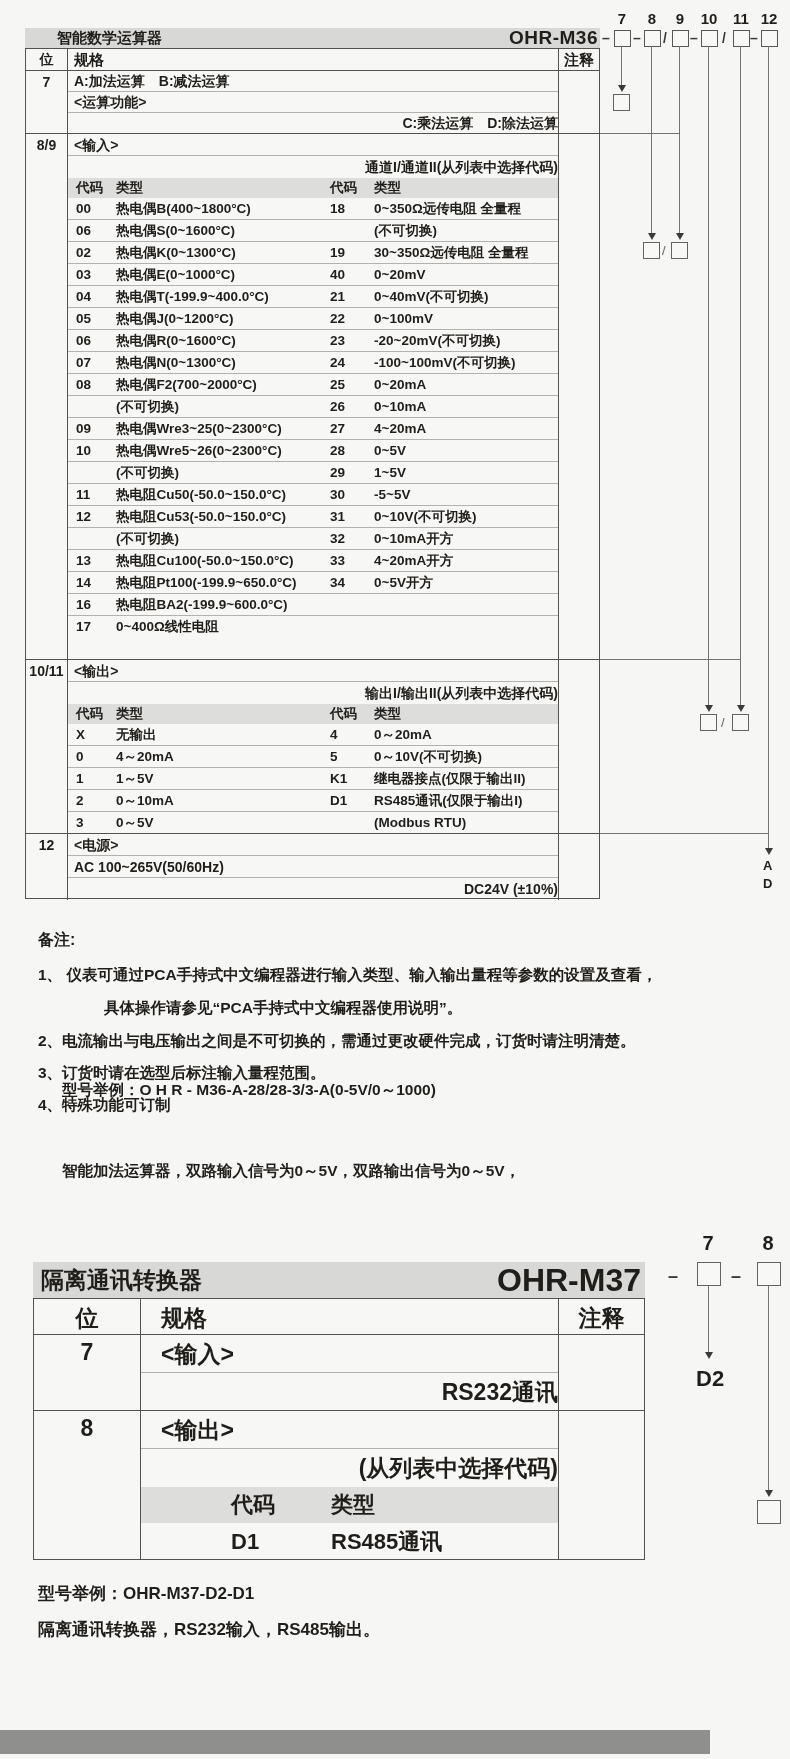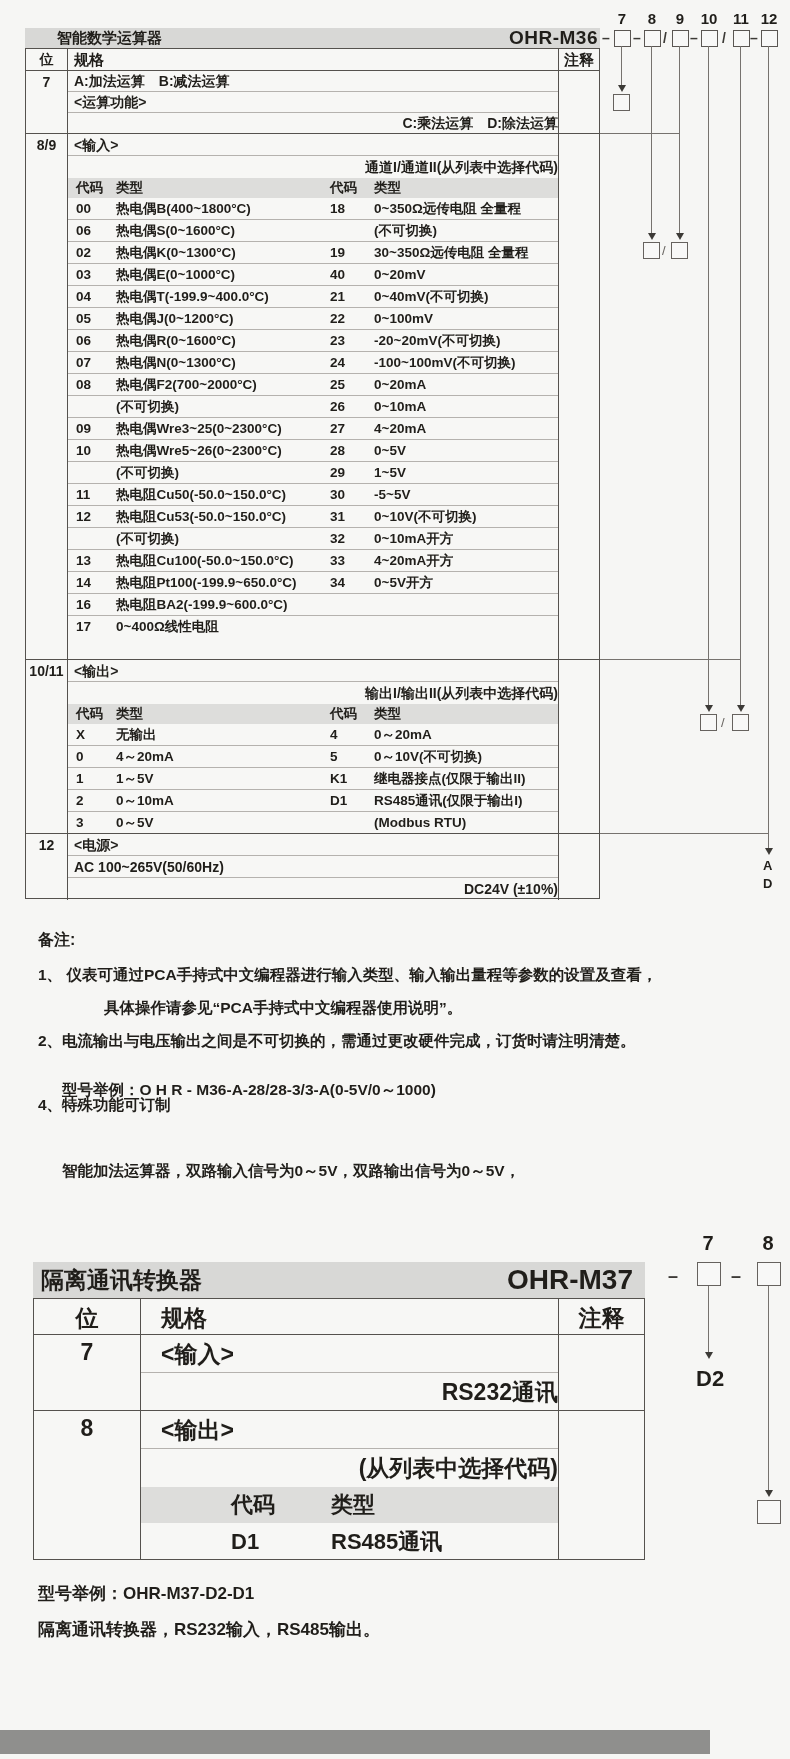--- a/index.html
+++ b/index.html
@@ -44,21 +44,21 @@
         box-sizing:border-box;font-size:13.5px;font-weight:bold;white-space:nowrap;}
   .code-rows .crow:last-child{border-bottom:none;}
   .cc{position:absolute;top:0;}
   .cc.p1{left:8px;}  .cc.p2{left:48px;}  .cc.p3{left:262px;} .cc.p4{left:306px;}
   
   .note-line{position:absolute;font-size:15.5px;font-weight:bold;white-space:nowrap;}
   
   .digit-lg{position:absolute;width:28px;text-align:center;font-size:20px;font-weight:bold;}
   .sep-lg{position:absolute;font-size:18px;font-weight:bold;color:#3c3a36;}
   .titlebar-lg .tl{font-size:23px;font-weight:bold;padding-left:8px;}
-  .model-lg{font-size:28px;font-weight:bold;margin-left:auto;padding-right:12px;text-align:center;}
+  .model-lg{font-size:32px;font-weight:bold;margin-left:auto;padding-right:4px;text-align:center;}
   .t37 .pos-col{width:107px;font-size:23px;padding-top:4px;}
   .t37 .note-col{width:85px;}
   .t37 .hdr{font-size:23px;}
   .t37 .hdr .spec-col{padding:4px 0 0 20px;}
   .t37 .hdr .note-col{text-align:center;padding-top:4px;}
   .t37 .sline{height:38px;line-height:38px;font-size:23px;padding-left:20px;}
   .t37 .grayhdr{height:36px;line-height:36px;font-size:22px;}
   .t37 .crow{height:38px;line-height:38px;font-size:22px;border-bottom:none;}
   .t37 .cc.q1{left:90px;} .t37 .cc.q2{left:190px;}
   .bigtext{position:absolute;font-size:17px;font-weight:bold;white-space:nowrap;}
@@ -360,20 +360,21 @@
         <div class="sline sline22 noline">DC24V (±10%)</div>
       </div>
       <div class="cell note-col"></div>
     </div>
   </div>
 
   <span class="note-line" style="left:38px;top:930px;font-size:16px;">备注:</span>
   <span class="note-line" style="left:38px;top:965px;">1、 仪表可通过PCA手持式中文编程器进行输入类型、输入输出量程等参数的设置及查看，</span>
   <span class="note-line" style="left:76px;top:998px;margin-left:28px;">具体操作请参见“PCA手持式中文编程器使用说明”。</span>
   <span class="note-line" style="left:38px;top:1031px;">2、电流输出与电压输出之间是不可切换的，需通过更改硬件完成，订货时请注明清楚。</span>
+  <span class="note-line" style="left:38px;top:1063px;">3、订货时请在选型后标注输入量程范围。</span>
   <span class="note-line" style="left:38px;top:1095px;">4、特殊功能可订制</span>
   <span class="note-line" style="left:62px;top:1080px;">型号举例：O H R - M36-A-28/28-3/3-A(0-5V/0～1000)</span>
   <span class="note-line" style="left:62px;top:1161px;">智能加法运算器，双路输入信号为0～5V，双路输出信号为0～5V，</span>
 
   <span class="digit-lg" style="left:694px;top:1232px;">7</span>
   <span class="digit-lg" style="left:754px;top:1232px;">8</span>
 
   <div class="titlebar titlebar-lg" style="left:33px;top:1262px;width:612px;height:36px;">
     <span class="tl">隔离通讯转换器</span>
     <span class="model-lg">OHR-M37</span>

